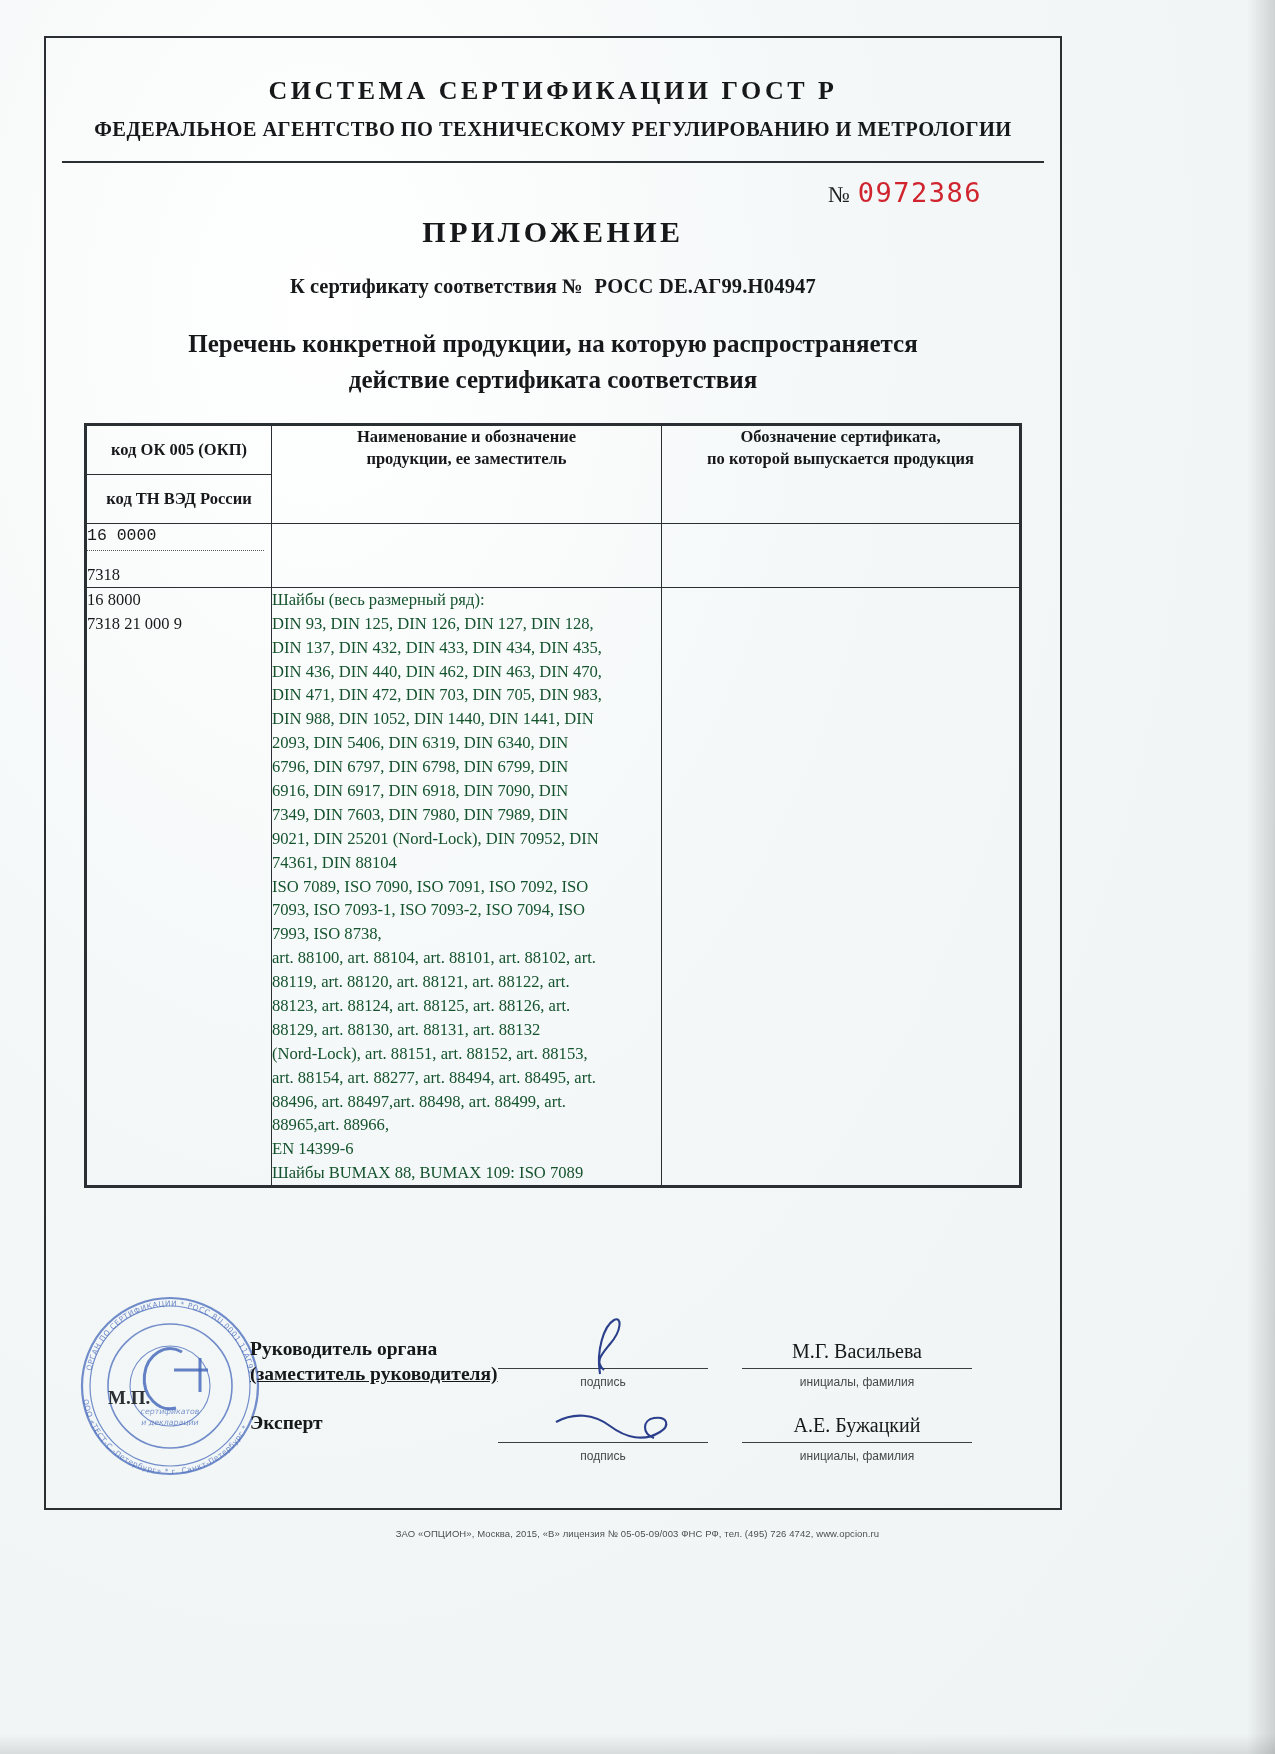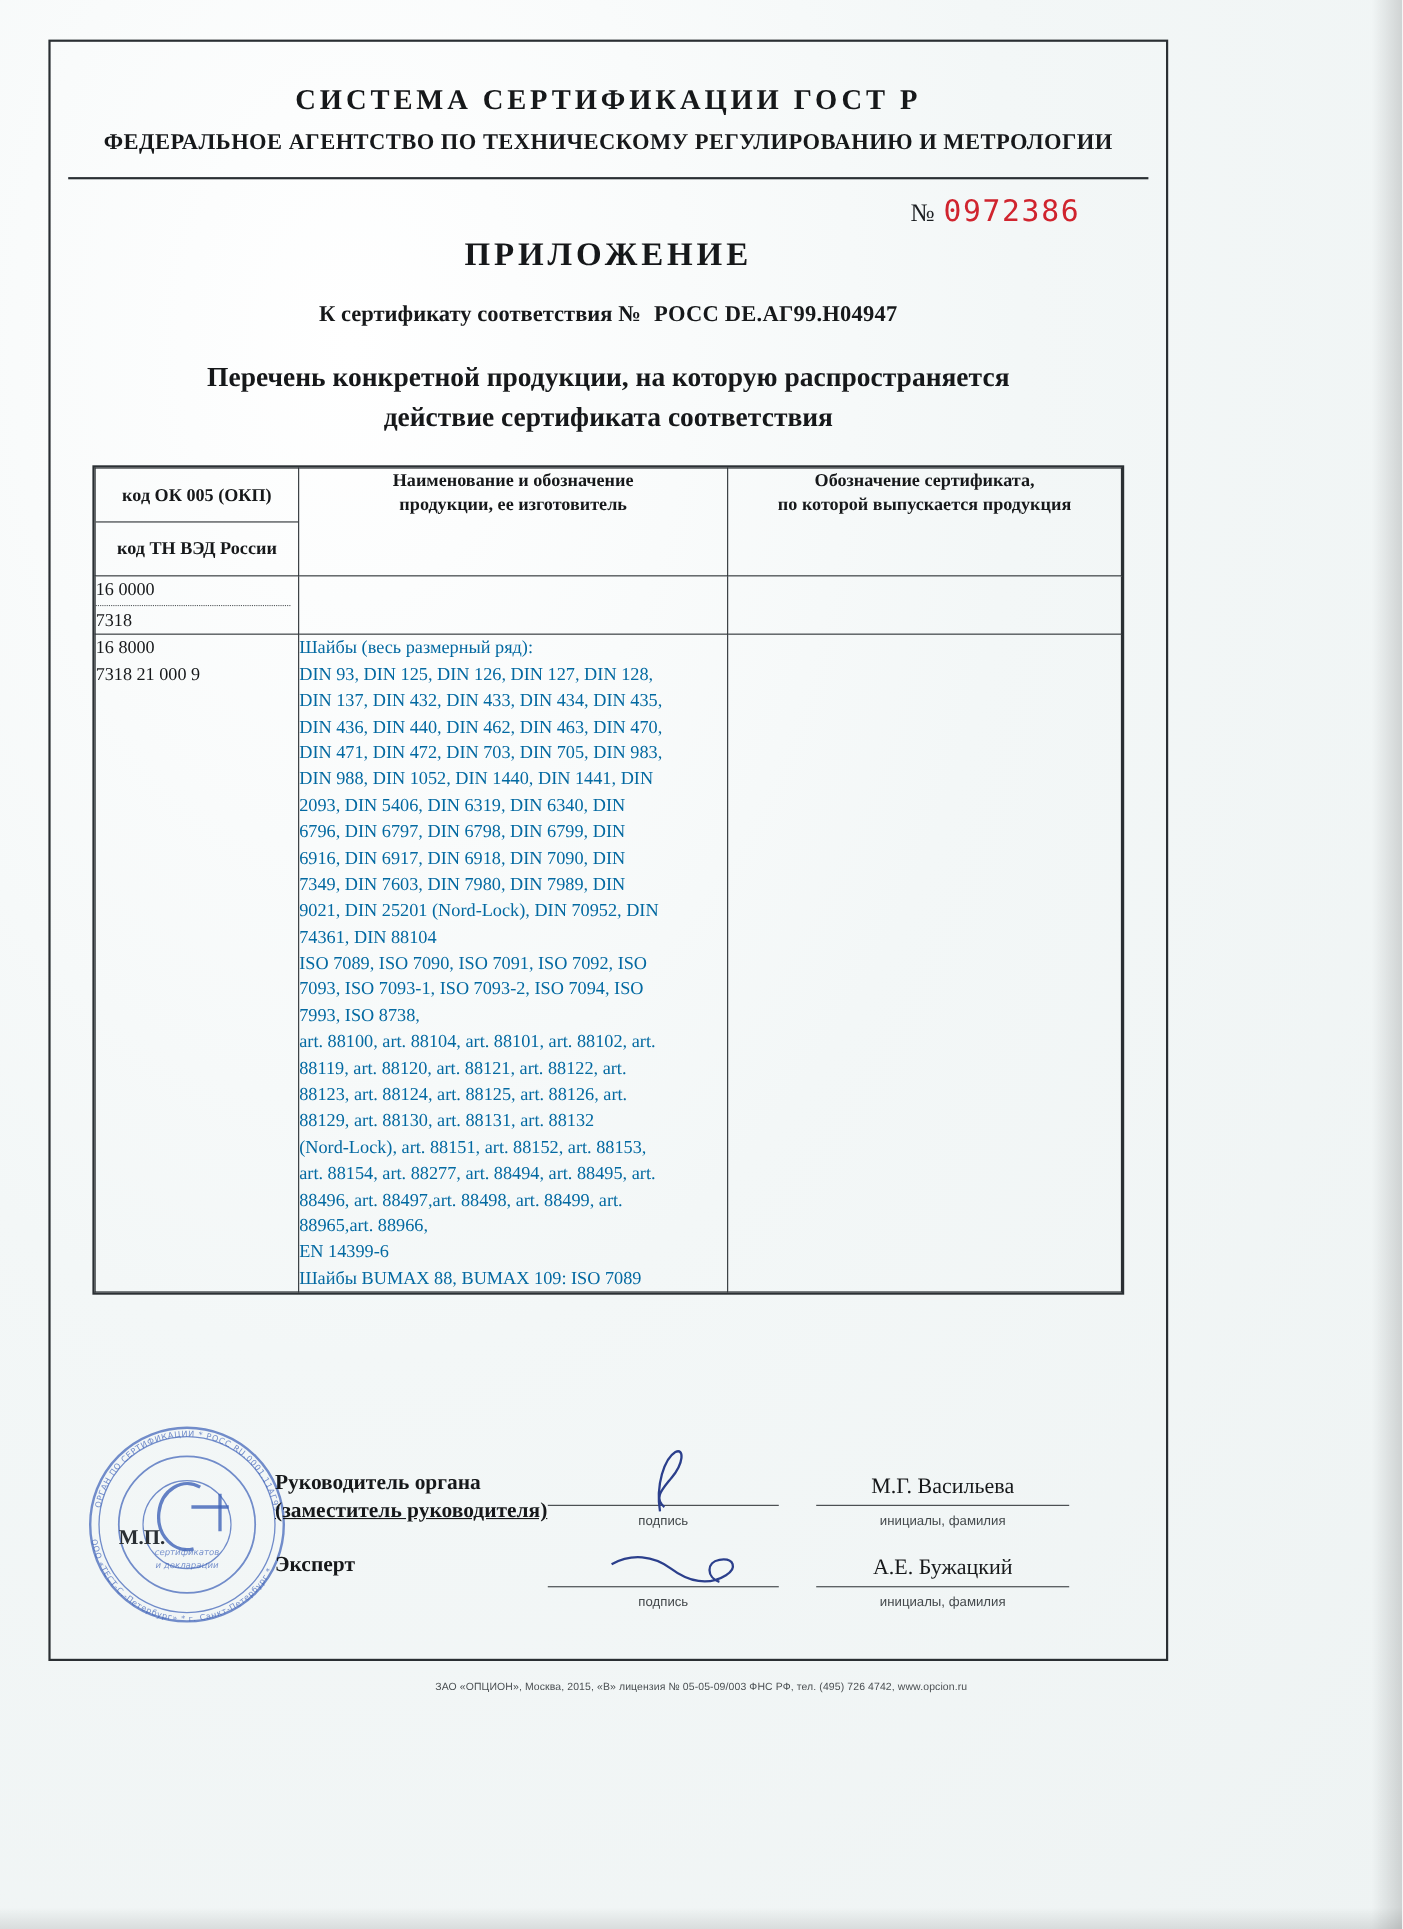--- a/index.html
+++ b/index.html
@@ -181,32 +181,33 @@
 
   .code-cell {
     font-size: 16.5px;
     line-height: 1.45;
     padding: 6px 8px 8px 8px;
     color: #16181a;
   }
   .code-cell .dotted {
     border-bottom: 1px dotted #55595c;
     padding-bottom: 2px;
-    margin-bottom: 1px;
+    margin-bottom: 12px;
     display: block;
     width: 96%;
+    font-family: Liberation Mono, monospace;
   }
   .row1 td { height: 48px; }
   .row1-sep td { border-bottom: 2px solid #2a2f33; }
 
   .prod-cell {
     font-size: 16.6px;
     line-height: 1.44;
     padding: 6px 10px 14px 10px;
-    color: #0369a1;
+    color: #14532d;
   }
   .prod-cell .blk {
     margin: 0;
   }
   .empty-cell { }
 
   
   .stamp {
     position: absolute;
     left: 62px;
@@ -325,21 +326,21 @@
             <col class="col-c">
           </colgroup>
           <thead>
             <tr>
               <th class="hcell hcell-a">
                 <div class="sub first">код ОК 005 (ОКП)</div>
                 <div class="sub">код ТН ВЭД России</div>
               </th>
               <th class="hcell hcell-b">
                 <div>Наименование и обозначение</div>
-                <div>продукции, ее изготовитель</div>
+                <div>продукции, ее заместитель</div>
               </th>
               <th class="hcell">
                 <div>Обозначение сертификата,</div>
                 <div>по которой выпускается продукция</div>
               </th>
             </tr>
           </thead>
           <tbody>
             <tr class="row1 row1-sep">
               <td class="code-cell">

